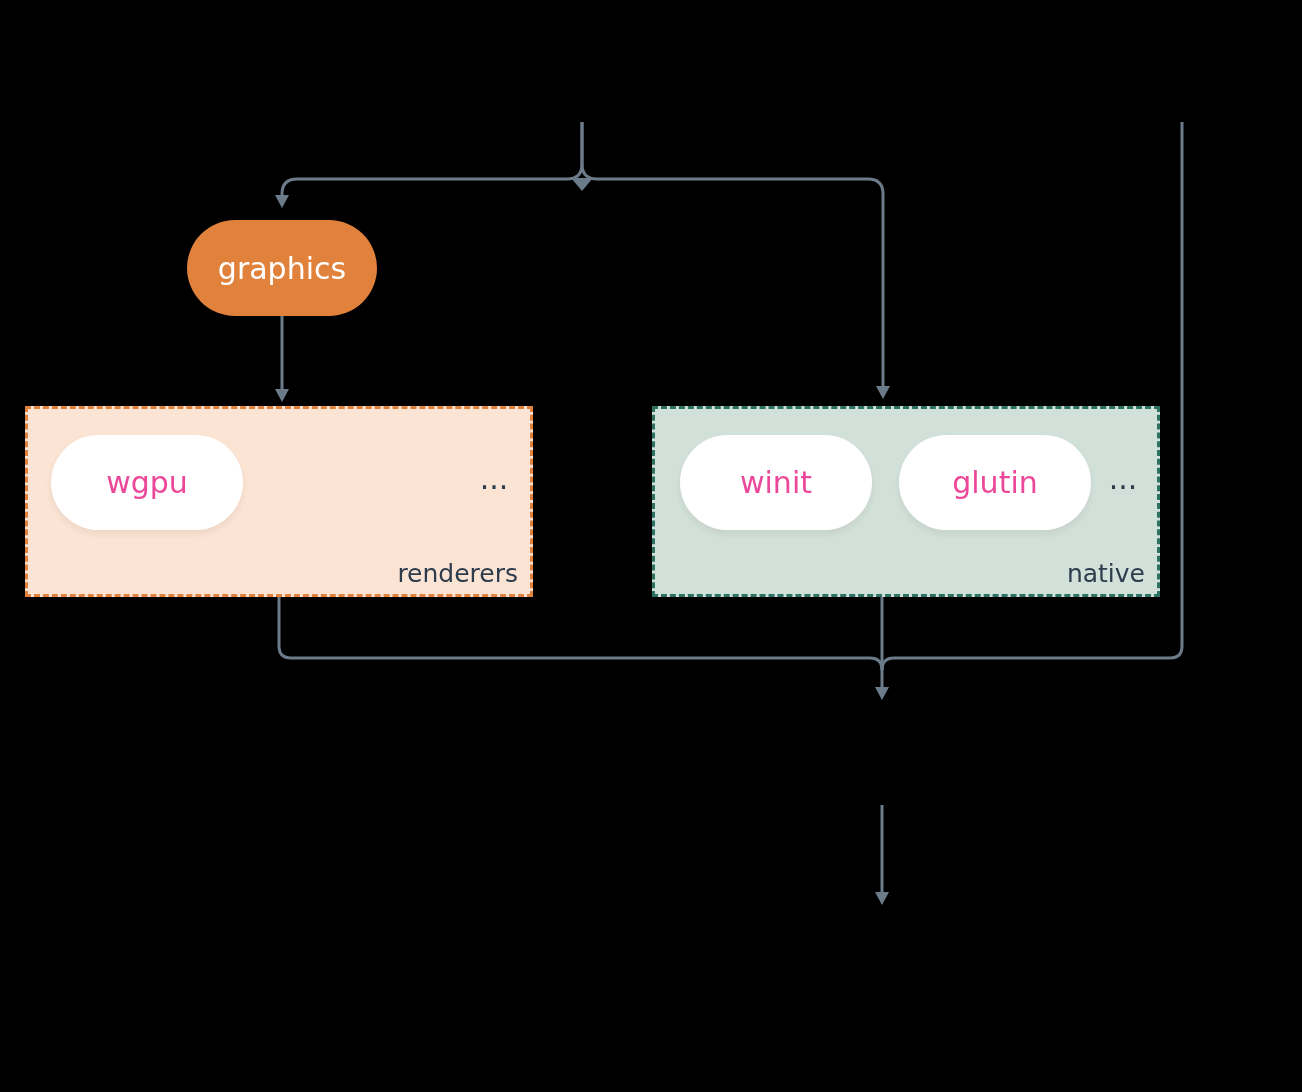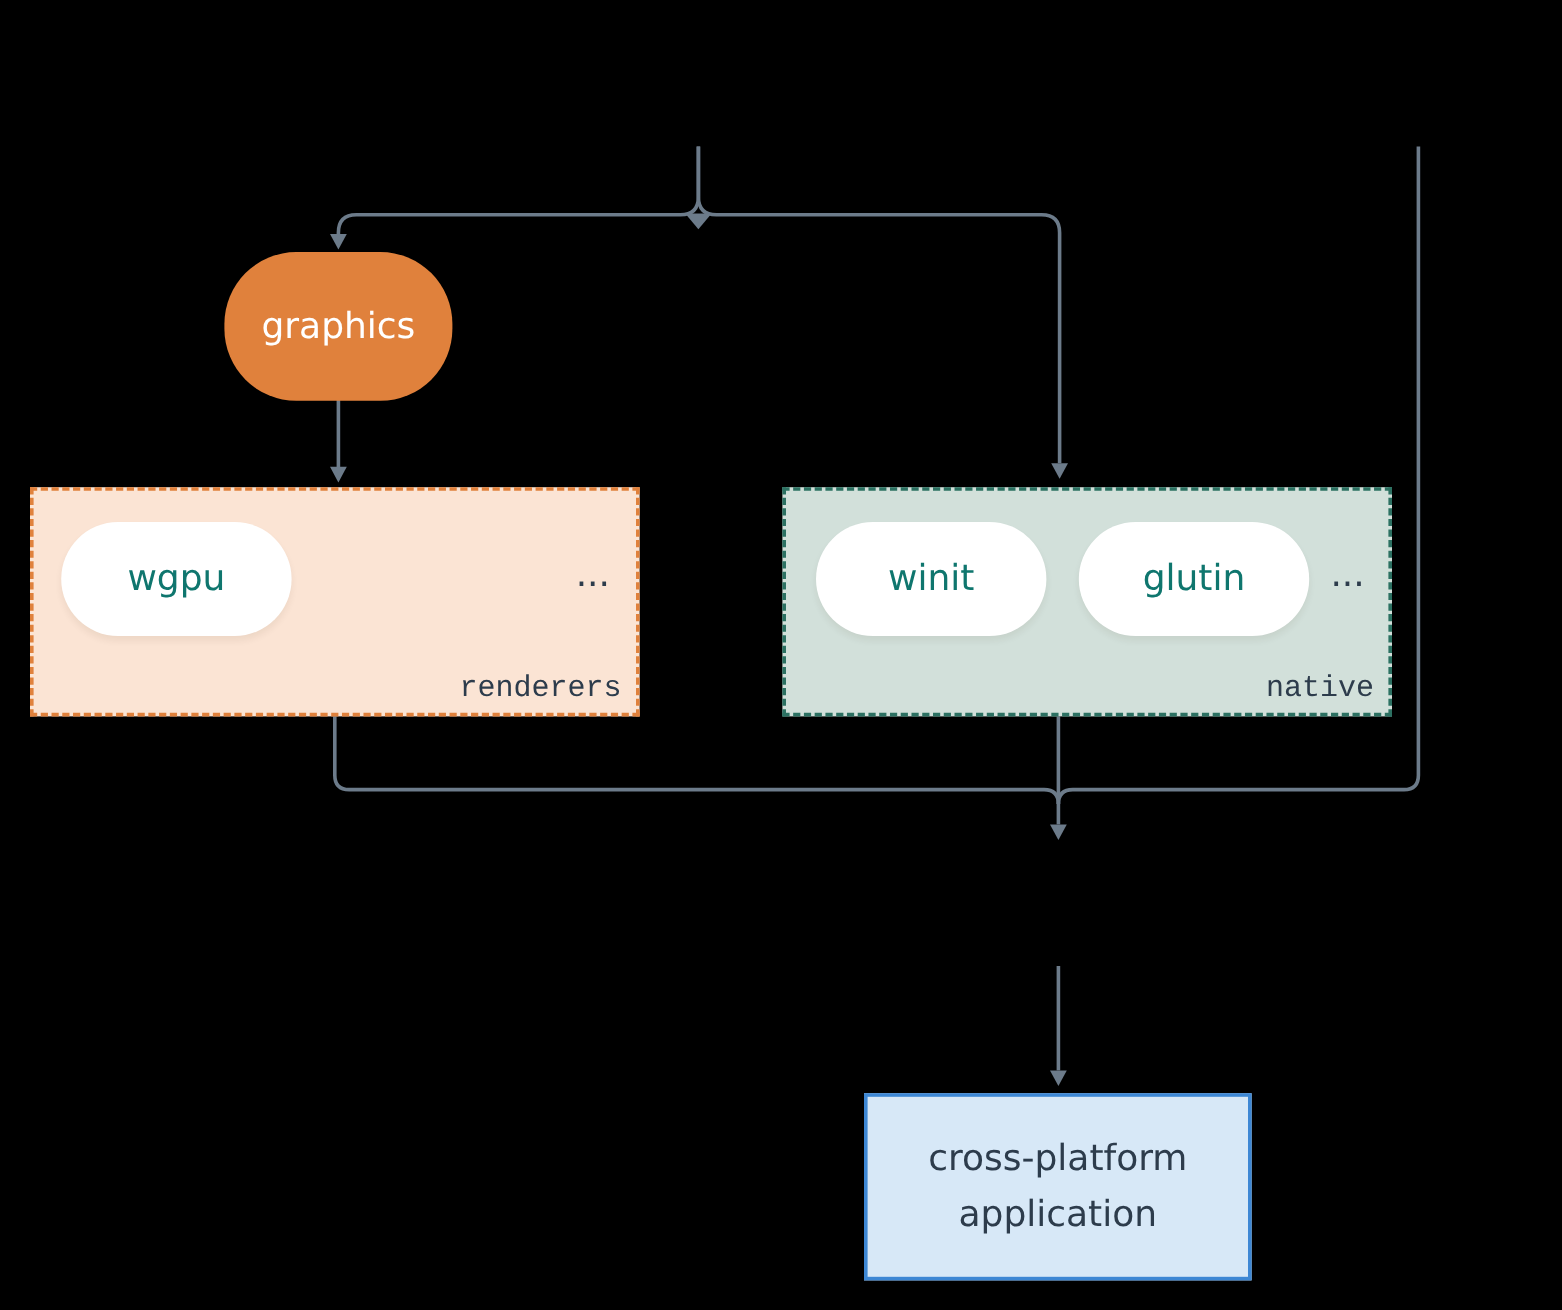--- a/index.html
+++ b/index.html
@@ -37,21 +37,21 @@
     align-items: center;
     justify-content: center;
     font-size: 30px;
     color: #FFFFFF;
   }
   .pill-purple { background: #6A5AE8; }
   .pill-orange { background: #E0813C; }
   .pill-blue   { background: #2E8BD9; }
   .n-native   { left: 487px;  top: 22px;  width: 190px; height: 100px; }
   .n-web      { left: 1087px; top: 22px;  width: 190px; height: 100px; }
-  .n-graphics { left: 187px;  top: 210px; width: 190px; height: 124px; }
+  .n-graphics { left: 187px;  top: 220px; width: 190px; height: 96px; }
   .n-iced     { left: 787px;  top: 707px; width: 190px; height: 98px; }
 
   .group {
     position: absolute;
     width: 508px;
     height: 191px;
     top: 406px;
     box-sizing: border-box;
     border: 3px dashed;
   }
@@ -70,21 +70,21 @@
     position: absolute;
     top: 26px;
     width: 192px;
     height: 95px;
     background: #FFFFFF;
     border-radius: 50px;
     display: flex;
     align-items: center;
     justify-content: center;
     font-size: 30px;
-    color: #0f766e;
+    color: #ec4899;
     box-shadow: 0 4px 6px rgba(60, 40, 20, 0.07);
   }
   .g-renderers .item-a { left: 23px; }
   .g-renderers .item-b { left: 240px; }
   .g-shells   .item-a { left: 25px; }
   .g-shells   .item-b { left: 244px; }
   .ellipsis {
     position: absolute;
     top: 26px;
     height: 95px;
@@ -95,21 +95,20 @@
     color: #2D3C4C;
   }
   .g-renderers .ellipsis { left: 436px; }
   .g-shells   .ellipsis { left: 438px; }
   .group-label {
     position: absolute;
     right: 12px;
     bottom: 6px;
     font-size: 25px;
     color: #2D3C4C;
-    font-family: Liberation Mono, monospace;
   }
   .appbox {
     position: absolute;
     left: 720px;
     top: 911px;
     width: 323px;
     height: 156px;
     box-sizing: border-box;
     background: #D7E8F7;
     border: 3px solid #3D87D4;
@@ -171,17 +170,14 @@
       <span>winit</span>
     </div>
     <div class="item-pill item-b">
       <span>glutin</span>
     </div>
     <span class="ellipsis">...</span>
     <span class="group-label">native</span>
   </div>
 
 
-  <div class="appbox">
-    <span>cross-platform application</span>
-  </div>
 
 </div>
 
 </body></html>

